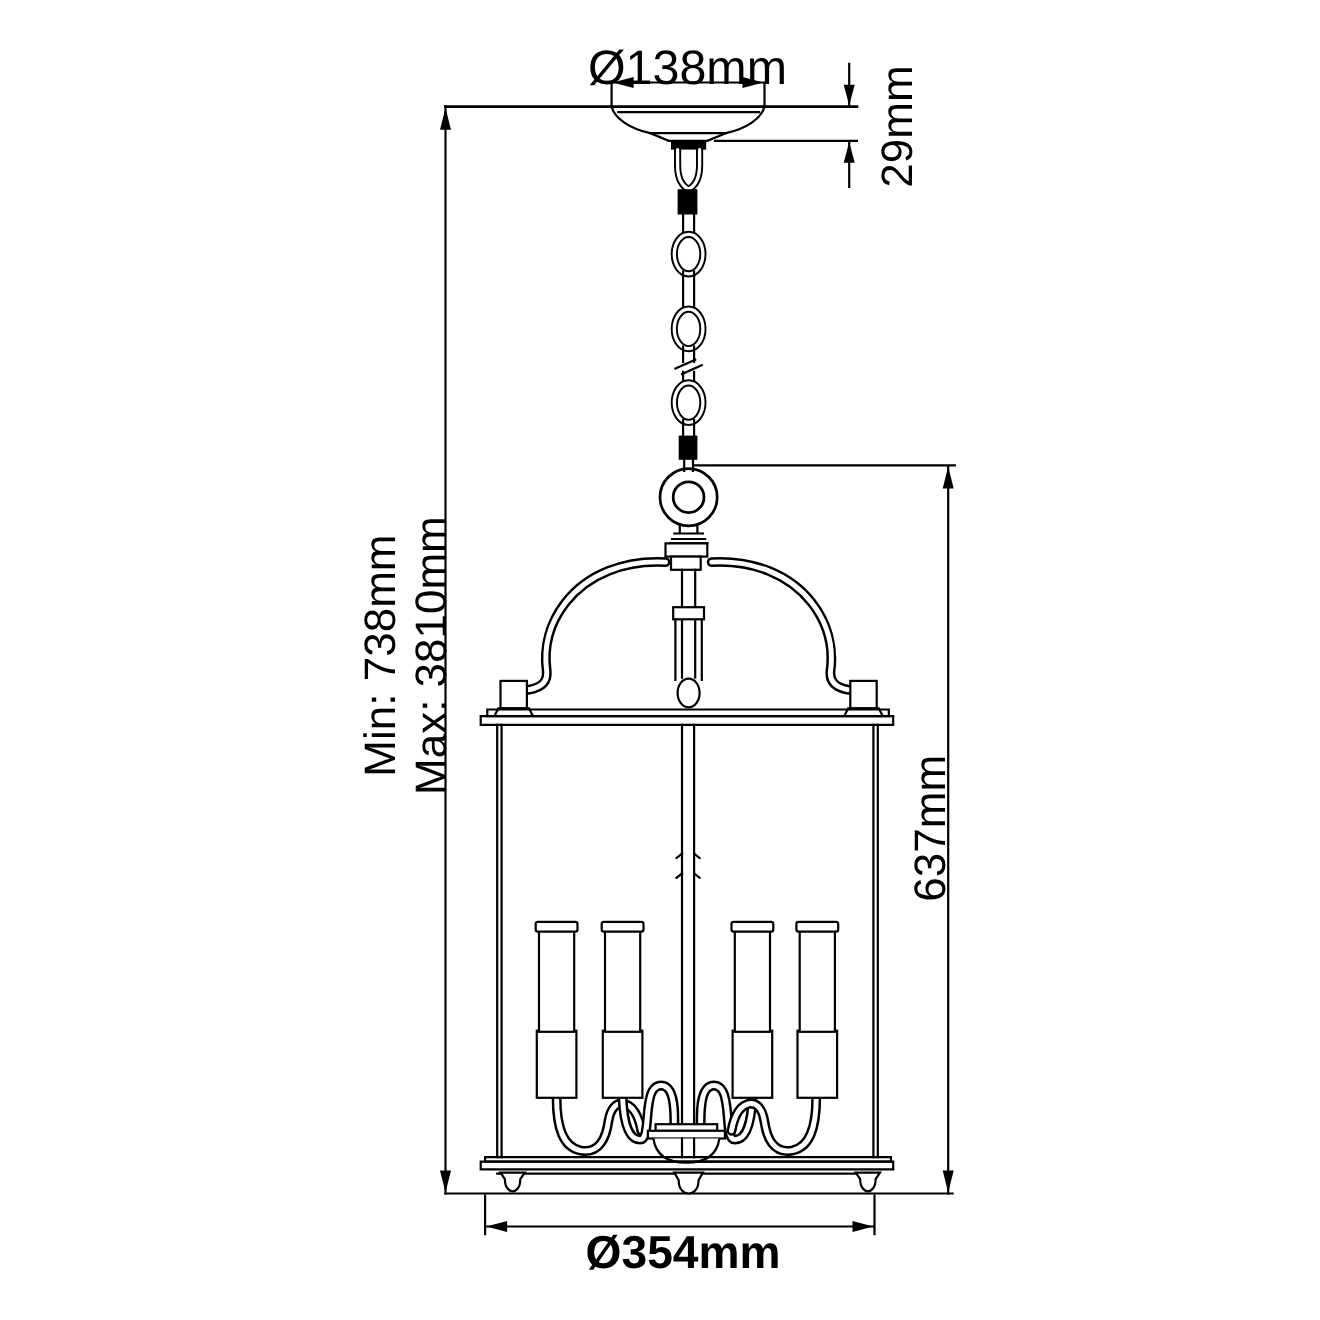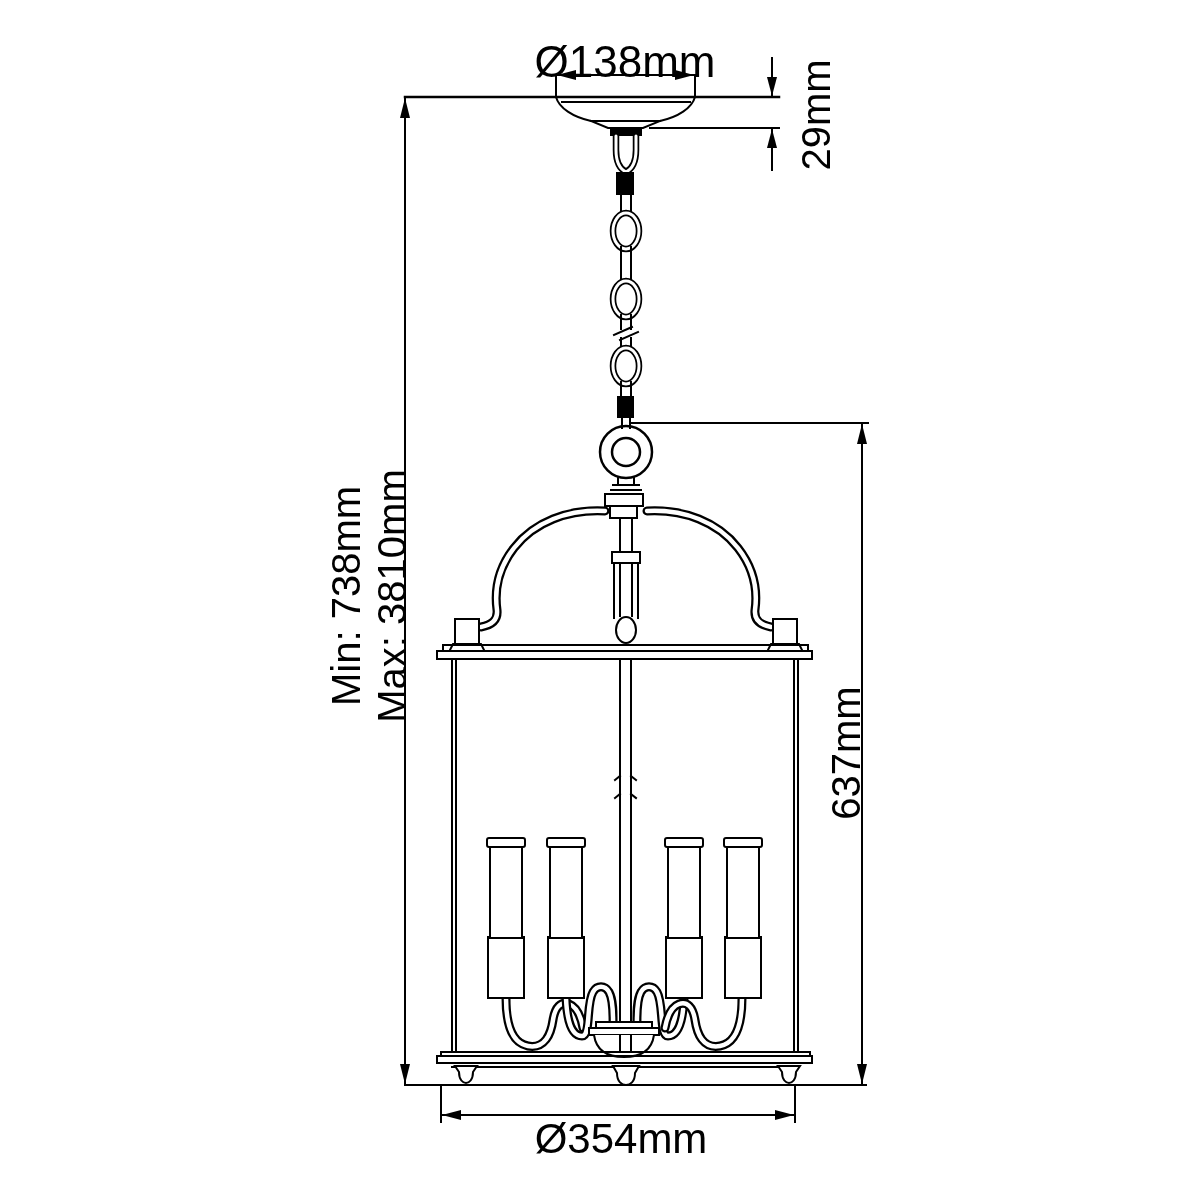--- a/index.html
+++ b/index.html
@@ -169,13 +169,13 @@
 <div class="dim-label" style="left:475px;top:40px;width:300px;font-size:44px;line-height:44px;">Ø138mm</div>
 
 <div class="dim-label rot" style="left:746px;top:95px;width:140px;height:40px;font-size:40px;line-height:40px;">29mm</div>
 
 <div class="dim-label rot" style="left:216px;top:575px;width:260px;height:42px;font-size:40px;line-height:42px;">Min: 738mm</div>
 
 <div class="dim-label rot" style="left:242px;top:575px;width:300px;height:42px;font-size:40px;line-height:42px;">Max: 3810mm</div>
 
 <div class="dim-label rot" style="left:766px;top:733px;width:160px;height:40px;font-size:40px;line-height:40px;">637mm</div>
 
-<div class="dim-label" style="left:471px;top:1118px;width:300px;font-size:42px;line-height:42px;">Ø354mm</div>
+<div class="dim-label" style="left:471px;top:1118px;width:300px;font-size:42px;line-height:42px;font-weight:bold;">Ø354mm</div>
 
 </body></html>

